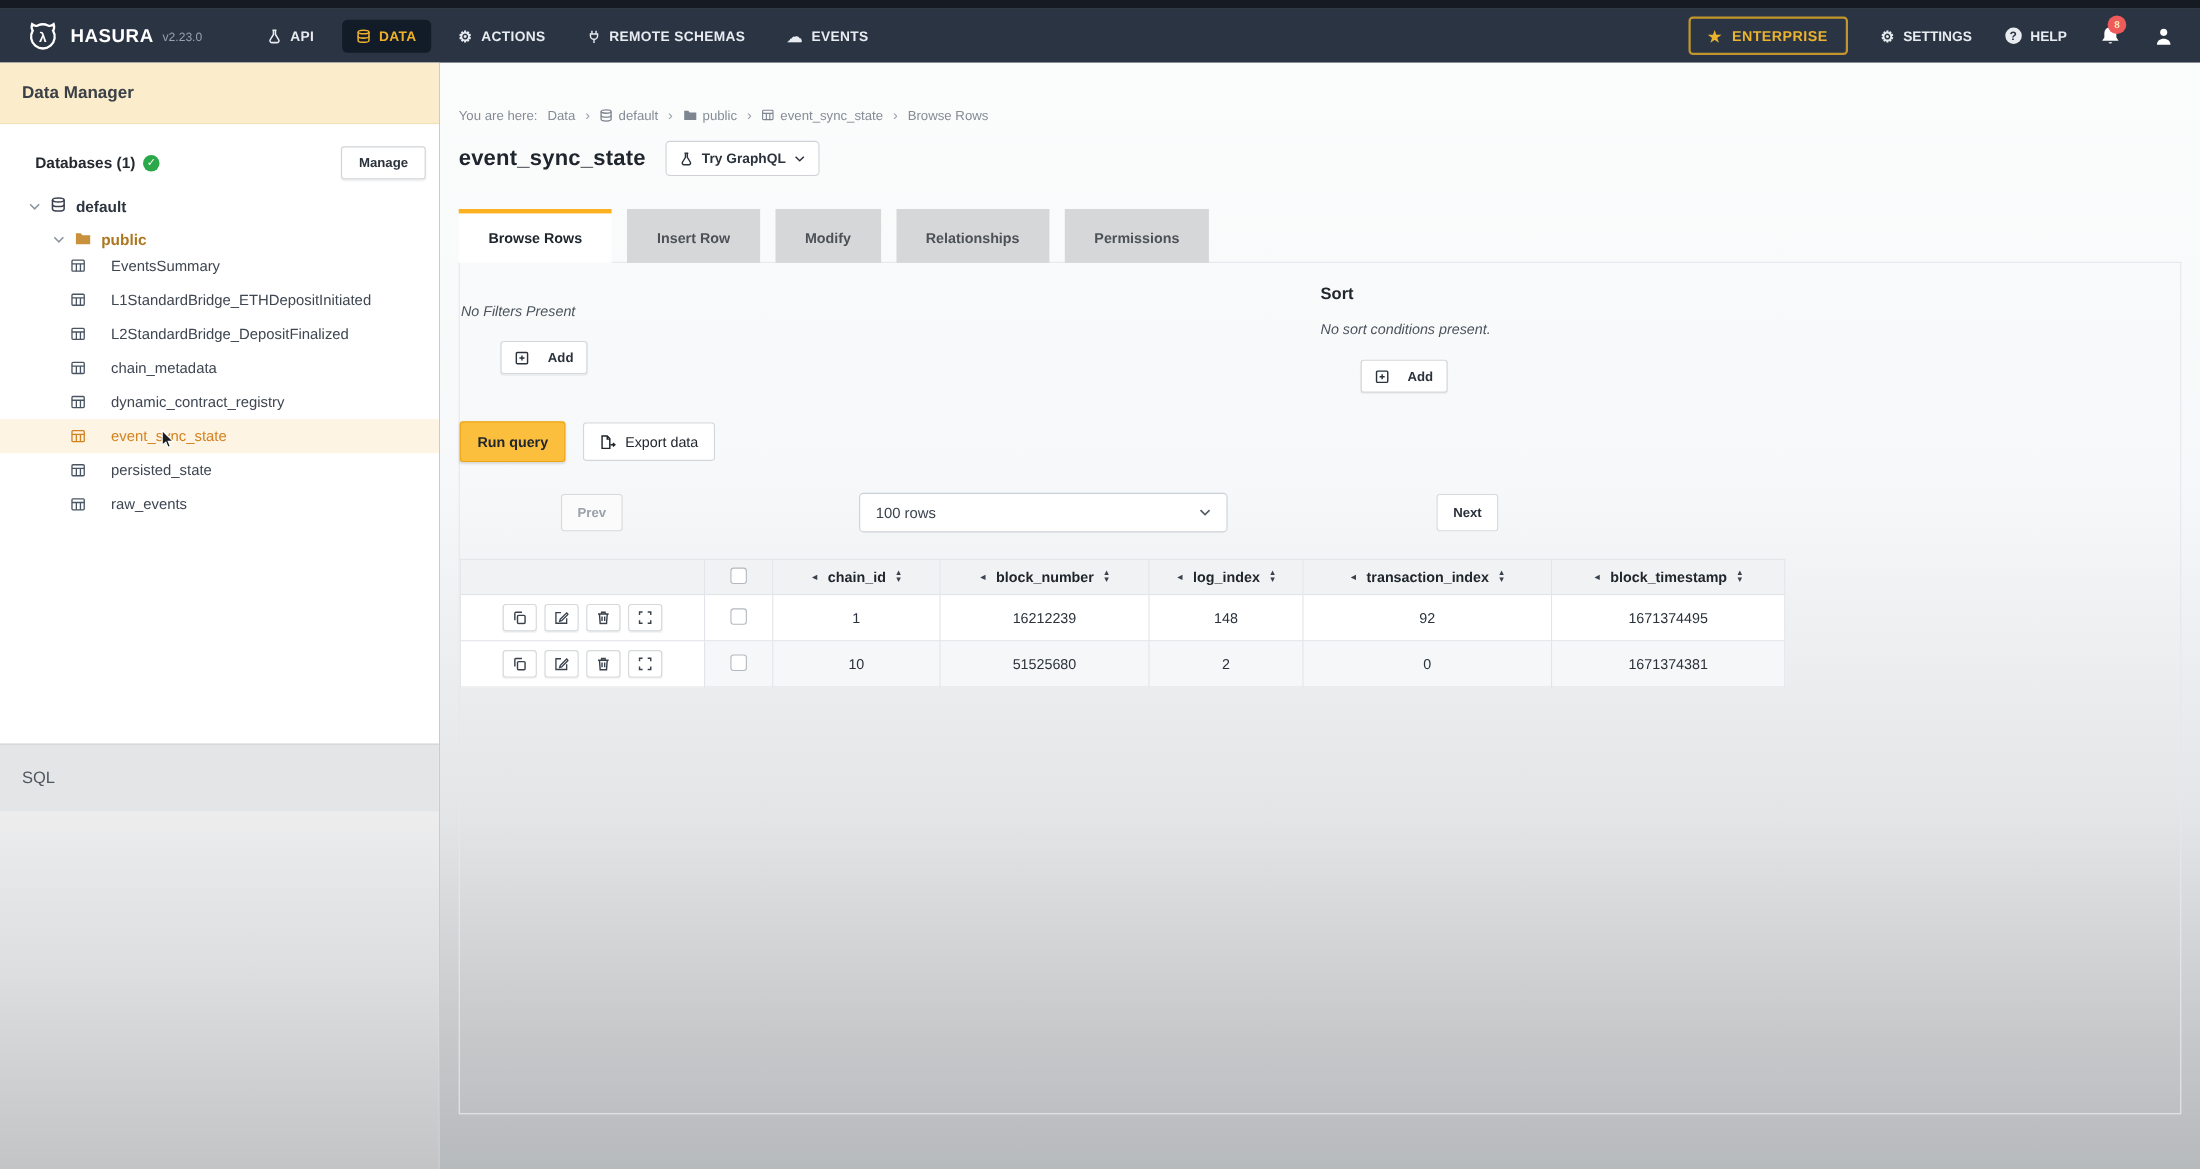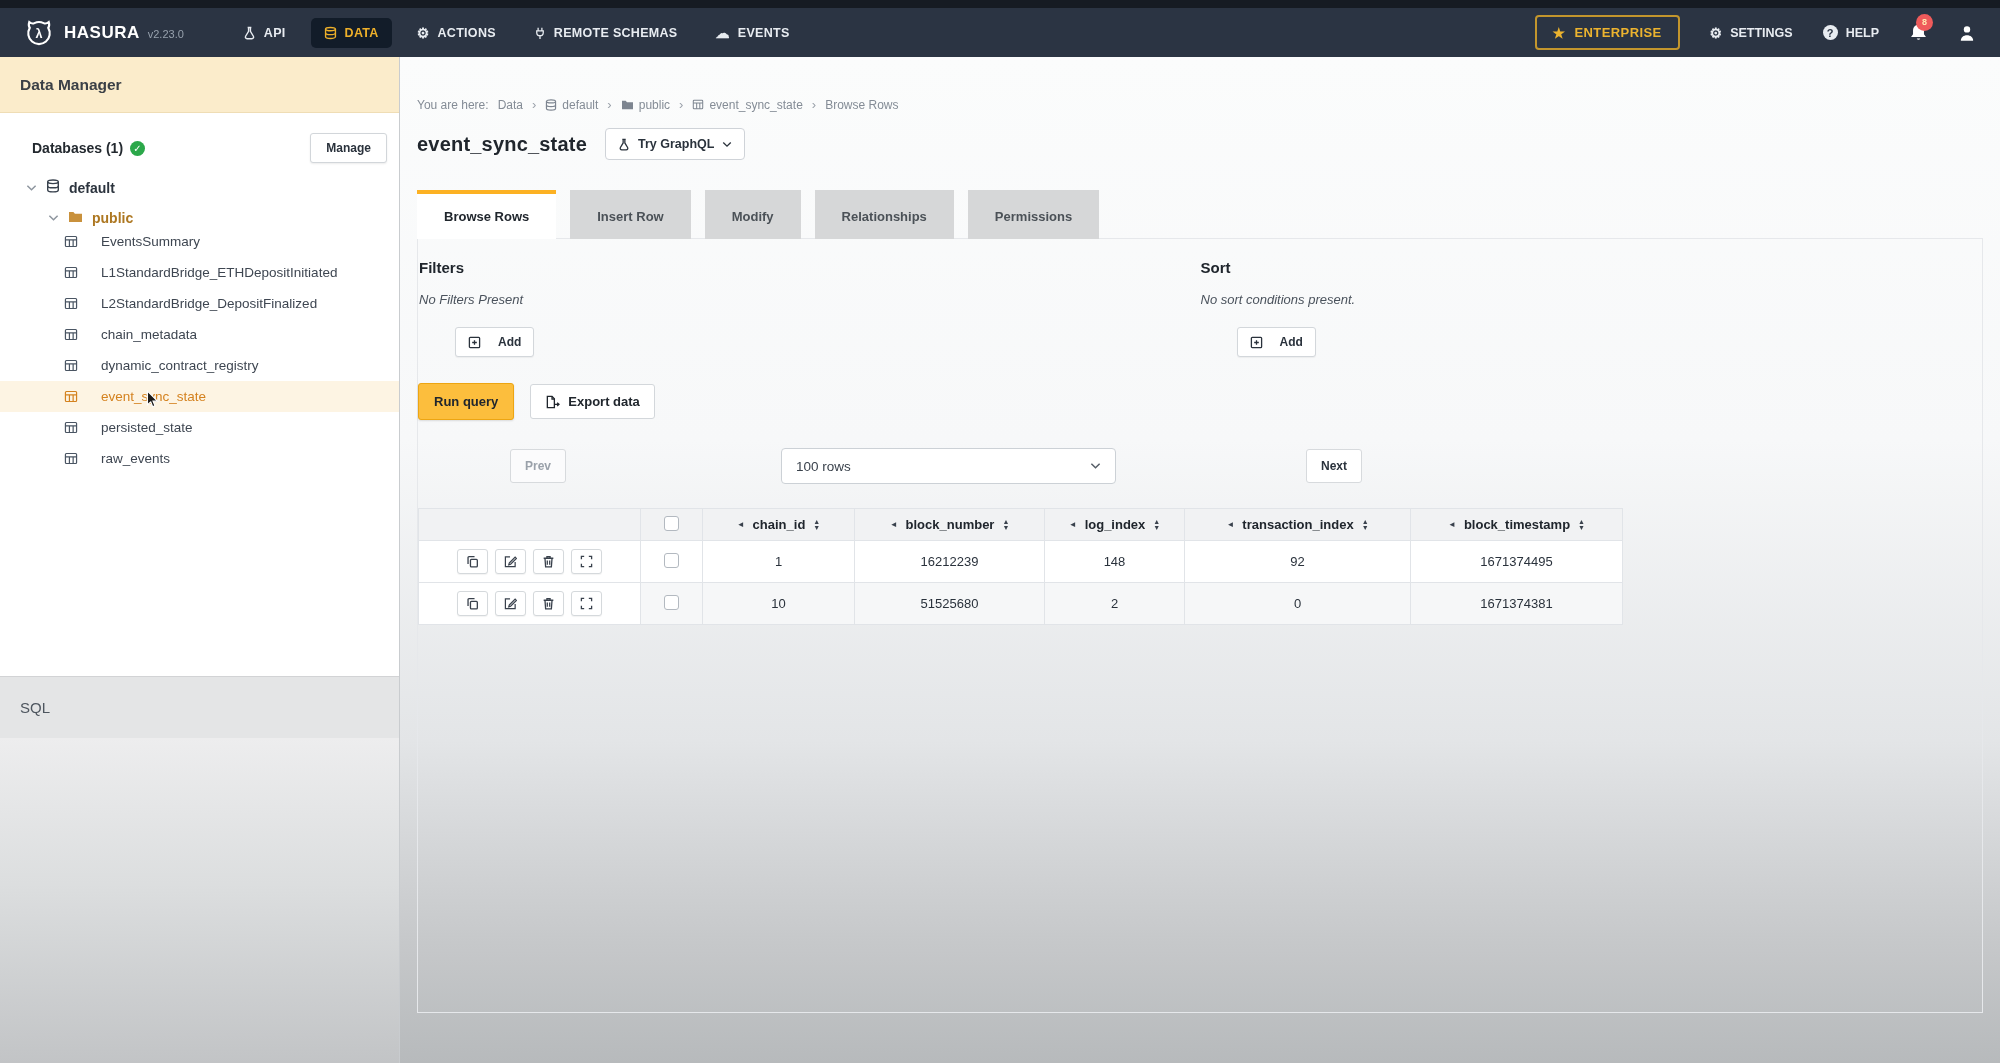--- a/index.html
+++ b/index.html
@@ -95,21 +95,21 @@
   .add-btn { display:inline-flex; align-items:center; gap:17px; margin-top:20px;
     background:#fff; border:1px solid #d3d7db; border-radius:3px; padding:7px 12px;
     font-size:12px; font-weight:bold; color:#2a323c; cursor:pointer;
     box-shadow:0 1px 1px rgba(0,0,0,.05);margin-left:36px; }
   .query-row { display:flex; align-items:center; gap:16px; margin-top:26px; }
   .run-query { background:#fcbe3d; border:1px solid #eda títulos512; border:1px solid #eda512;
     border-radius:3px; padding:10px 15px; font-size:13px; font-weight:bold; color:#20262d;
     cursor:pointer; box-shadow:0 1px 2px rgba(0,0,0,.12); }
   .export-btn { display:flex; align-items:center; gap:8px; background:#fff;
     border:1px solid #d3d7db; border-radius:3px; padding:9px 14px;
-    font-size:13px; font-weight:bold; color:#20262d; cursor:pointer; }
+    font-size:13px; font-weight:normal; color:#20262d; cursor:pointer; }
 
   .pagination { display:flex; align-items:center; margin-top:28px; width:1210px; }
   .pg-btn { background:#fbfbfc; border:1px solid #d7dadd; border-radius:3px;
     padding:9px 14px; font-size:12px; font-weight:bold; cursor:pointer; }
   .pg-prev { margin-left:92px; color:#9aa1aa; }
   .pg-next { margin-left:190px; color:#2a323c; background:#fff; }
   .rows-select { margin-left:215px; width:335px; height:36px; background:#fff;
     border:1px solid #ccd1d6; border-radius:4px; display:flex; align-items:center;
     padding:0 14px; font-size:13.5px; color:#3a424c; cursor:pointer; }
   .rows-select .chev { margin-left:auto; color:#555d66; }
@@ -399,21 +399,20 @@
       <div class="tab">Insert Row</div>
       <div class="tab">Modify</div>
       <div class="tab">Relationships</div>
       <div class="tab">Permissions</div>
     </div>
 
     <div class="panel">
 
       <div class="fs-row">
         <div class="fs-col">
-          <div class="fs-title">Filters</div>
           <div class="fs-empty">No Filters Present</div>
           <div class="add-btn">
             <svg width="13" height="13" viewBox="0 0 14 14" fill="none" stroke="currentColor" stroke-width="1.4">
                 <rect x="1.5" y="1.5" width="11" height="11" rx="1"></rect>
                 <path d="M7 4.5v5M4.5 7h5"></path>
               </svg>
             <span>Add</span>
           </div>
         </div>
         <div class="fs-col">

